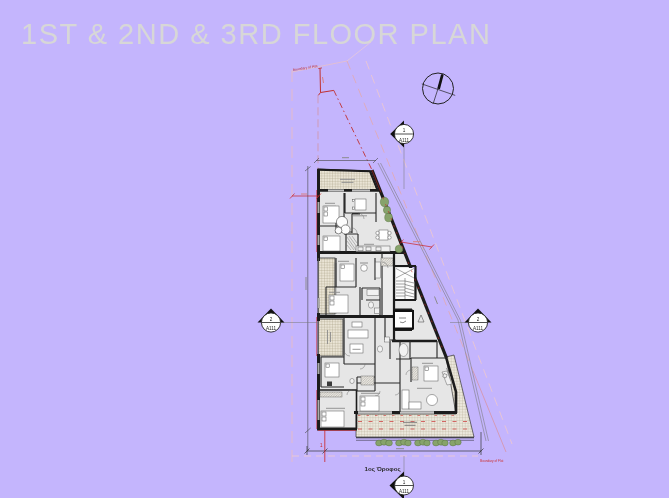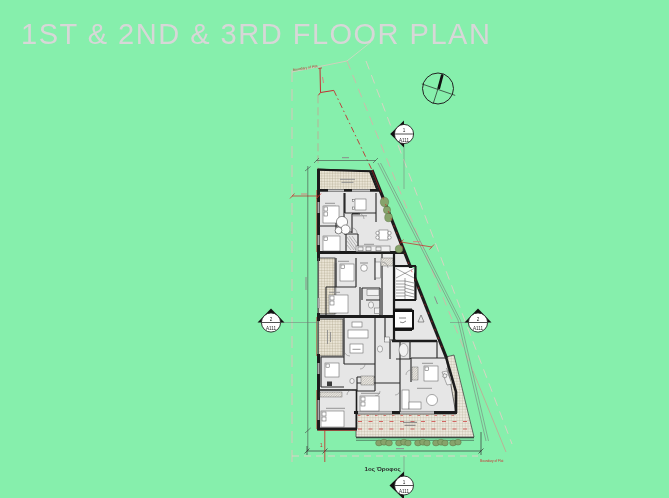--- a/index.html
+++ b/index.html
@@ -1,16 +1,16 @@
 <!DOCTYPE html>
 <html><head>
 <meta charset="utf-8">
 <style>
 html,body{margin:0;padding:0;background:#ffffff;}
-#page{position:relative;width:669px;height:498px;background:#86efac;overflow:hidden;
+#page{position:relative;width:669px;height:498px;background:#c4b5fd;overflow:hidden;
 font-family:"Liberation Sans", sans-serif;}
 svg{position:absolute;left:0;top:0;}
 .t{font-family:"Liberation Sans", sans-serif;}
 </style>
 </head>
 <body>
 <div id="page">
 <svg width="669" height="498" viewBox="0 0 669 498">
 <defs>
 <pattern id="hv" width="2.7" height="2.7" patternUnits="userSpaceOnUse">

